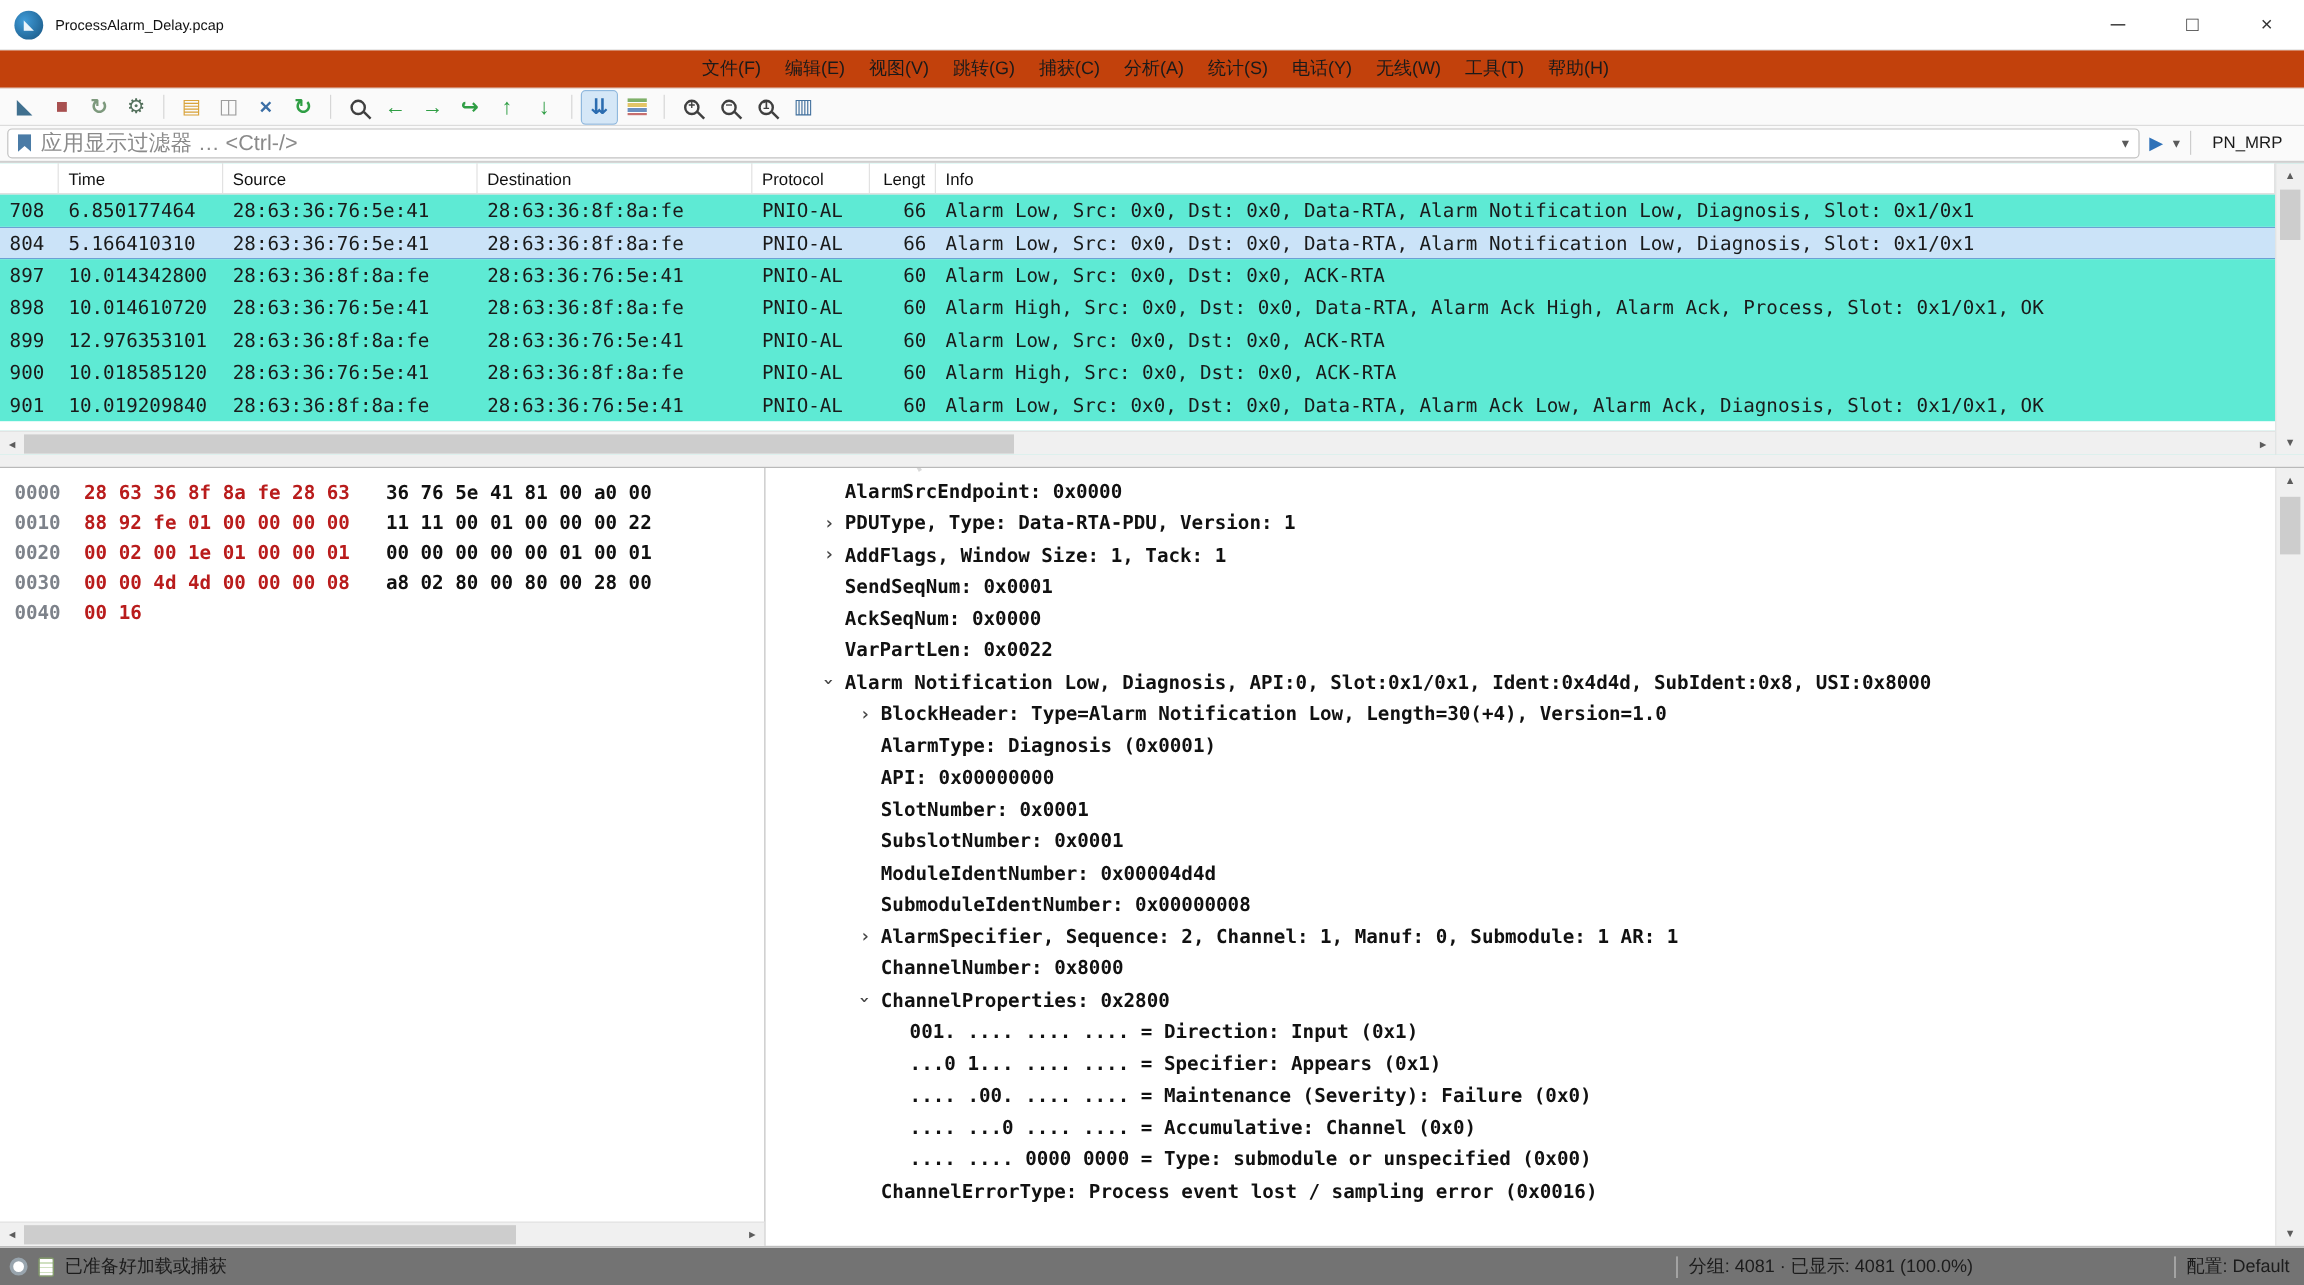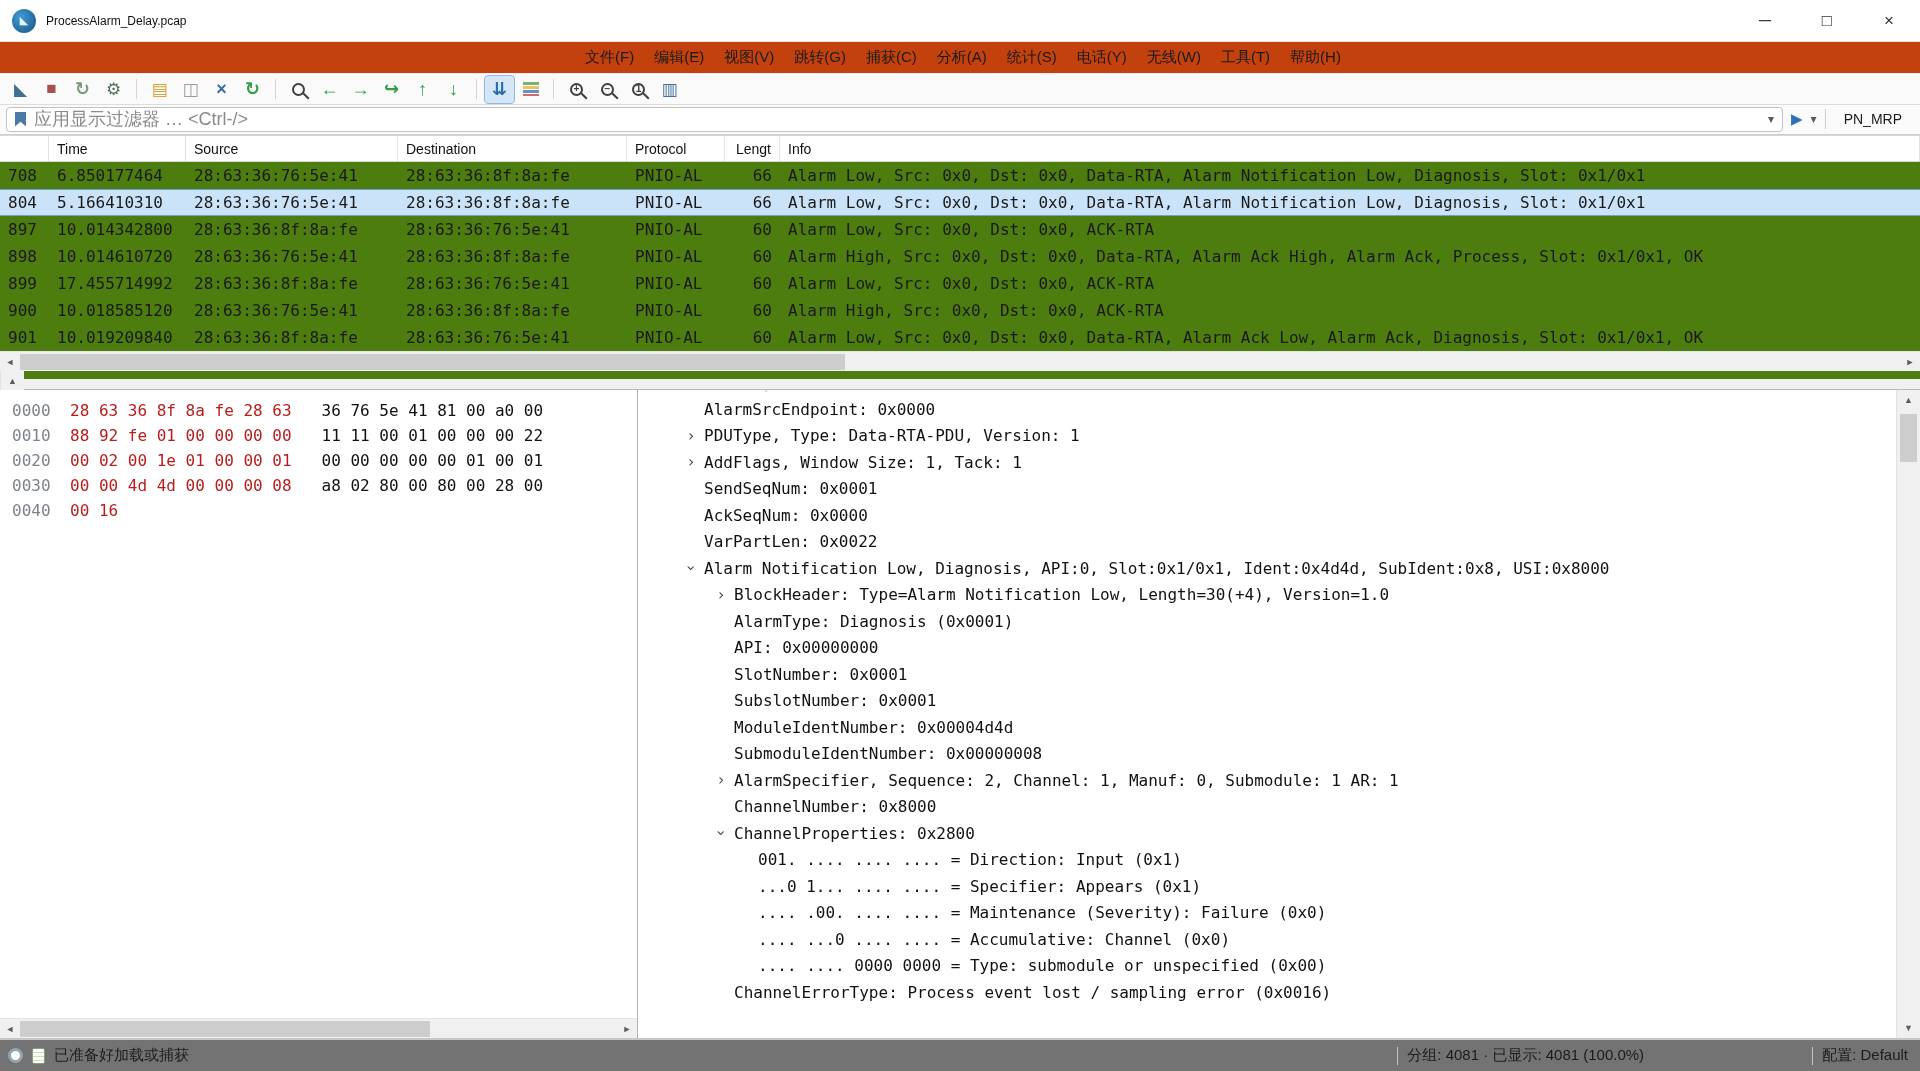--- a/index.html
+++ b/index.html
@@ -35,21 +35,21 @@
   .filterbar{height:30px;background:#fafafa;display:flex;align-items:center;padding:2px 8px 3px 6px;gap:8px;border-bottom:1px solid #cfcfcf;}
   .filter-input{flex:1;height:25px;background:#ffffff;border:1px solid #c2c2c2;border-radius:4px;display:flex;align-items:center;padding:0 8px;gap:8px;}
   .bookmark-icon{width:11px;height:15px;background:#4a7ba6;clip-path:polygon(0 0,100% 0,100% 100%,50% 68%,0 100%);flex:none;}
   .filter-placeholder{color:#8a8a8a;font-size:18px;flex:1;white-space:nowrap;overflow:hidden;}
   .filter-caret{color:#5a5a5a;font-size:12px;}
   .apply-arrow{color:#2e71b8;font-size:15px;}
   .fsep{width:1px;height:20px;background:#cdcdcd;}
   .filter-btn{font-size:14px;color:#1a1a1a;padding:3px 10px;}
 
   
-  .packet-section{height:244px;display:flex;background:#4d7c0f;border-top:1px solid #d6d6d6;flex-direction:column;}
+  .packet-section{height:244px;display:flex;background:#5eead4;border-top:1px solid #d6d6d6;}
   .plist-main{flex:1;display:flex;flex-direction:column;min-width:0;}
   .plist-header{display:flex;height:26px;background:#ffffff;border-bottom:1px solid #d9d9d9;align-items:stretch;font-size:14px;color:#111;}
   .hcell{padding:0 8px;border-right:1px solid #e2e2e2;display:flex;align-items:center;white-space:nowrap;overflow:hidden;}
   .prow{display:flex;height:27px;align-items:center;font-size:16px;}
   .prow.selected{background:#cbe3f8;box-shadow:inset 0 1px 0 #6ba1d4, inset 0 -1px 0 #6ba1d4;}
   .pcell{padding:0 8px;white-space:pre;overflow:hidden;flex:none;font-family:"DejaVu Sans Mono","Liberation Mono",monospace;}
   .c-no{width:49px;} .c-time{width:137px;} .c-src{width:212px;} .c-dst{width:229px;}
   .c-proto{width:98px;} .c-len{width:55px;text-align:right;justify-content:flex-end;} .c-info{flex:1 1 auto;min-width:0;}
   .plist-filler{flex:1;background:#ffffff;}
 
@@ -57,21 +57,21 @@
   .hscroll{height:20px;background:#f0f0f0;position:relative;display:flex;align-items:center;justify-content:space-between;border-top:1px solid #e3e3e3;flex:none;}
   .vscroll{width:24px;background:#f0f0f0;position:relative;display:flex;flex-direction:column;align-items:center;justify-content:space-between;border-left:1px solid #e3e3e3;flex:none;}
   .sb-btn{width:20px;height:20px;color:#5c5c5c;font-size:9px;display:flex;align-items:center;justify-content:center;flex:none;}
   .arr-up::before{content:"▲";} .arr-down::before{content:"▼";} .arr-left::before{content:"◄";} .arr-right::before{content:"►";}
   .hthumb{position:absolute;top:2px;height:16px;background:#cdcdcd;}
   .vthumb{position:absolute;left:3px;width:17px;background:#cdcdcd;}
 
   .splitter{height:10px;background:#f0f0f0;}
 
   
-  .bottom-section{height:650px;display:flex;border-top:1px solid #b9b9b9;border-bottom:1px solid #c6c6c6;}
+  .bottom-section{height:650px;display:flex;border-top:1px solid #b9b9b9;border-bottom:1px solid #c6c6c6;font-weight:bold;}
   .hex-pane{width:638px;background:#ffffff;border-right:1px solid #b3b3b3;position:relative;padding-top:8px;flex:none;}
   .hex-row{display:flex;height:25px;align-items:center;font-size:16px;white-space:pre;font-family:"DejaVu Sans Mono","Liberation Mono",monospace;}
   .hex-offset{width:58px;padding-left:12px;color:#7d828a;flex:none;}
   .hex-g1{margin-left:12px;color:#b91c1c;}
   .hex-g2{margin-left:30px;color:#111;}
   .hex-pane .hscroll{position:absolute;bottom:0;left:0;right:0;}
 
   .detail-pane{flex:1;background:#ffffff;position:relative;padding-top:6px;overflow:hidden;min-width:0;}
   .tree-line{display:flex;height:26.5px;align-items:center;font-size:16px;white-space:pre;font-family:"DejaVu Sans Mono","Liberation Mono",monospace;color:#111;}
   .tree-line .twist{width:26px;text-align:center;color:#454545;font-size:15px;flex:none;}
@@ -261,21 +261,21 @@
           <span class="pcell c-no">898</span>
           <span class="pcell c-time">10.014610720</span>
           <span class="pcell c-src">28:63:36:76:5e:41</span>
           <span class="pcell c-dst">28:63:36:8f:8a:fe</span>
           <span class="pcell c-proto">PNIO-AL</span>
           <span class="pcell c-len">60</span>
           <span class="pcell c-info">Alarm High, Src: 0x0, Dst: 0x0, Data-RTA, Alarm Ack High, Alarm Ack, Process, Slot: 0x1/0x1, OK</span>
         </div>
         <div class="prow">
           <span class="pcell c-no">899</span>
-          <span class="pcell c-time">17.455714992</span>
+          <span class="pcell c-time">12.976353101</span>
           <span class="pcell c-src">28:63:36:8f:8a:fe</span>
           <span class="pcell c-dst">28:63:36:76:5e:41</span>
           <span class="pcell c-proto">PNIO-AL</span>
           <span class="pcell c-len">60</span>
           <span class="pcell c-info">Alarm Low, Src: 0x0, Dst: 0x0, ACK-RTA</span>
         </div>
         <div class="prow">
           <span class="pcell c-no">900</span>
           <span class="pcell c-time">10.018585120</span>
           <span class="pcell c-src">28:63:36:76:5e:41</span>

